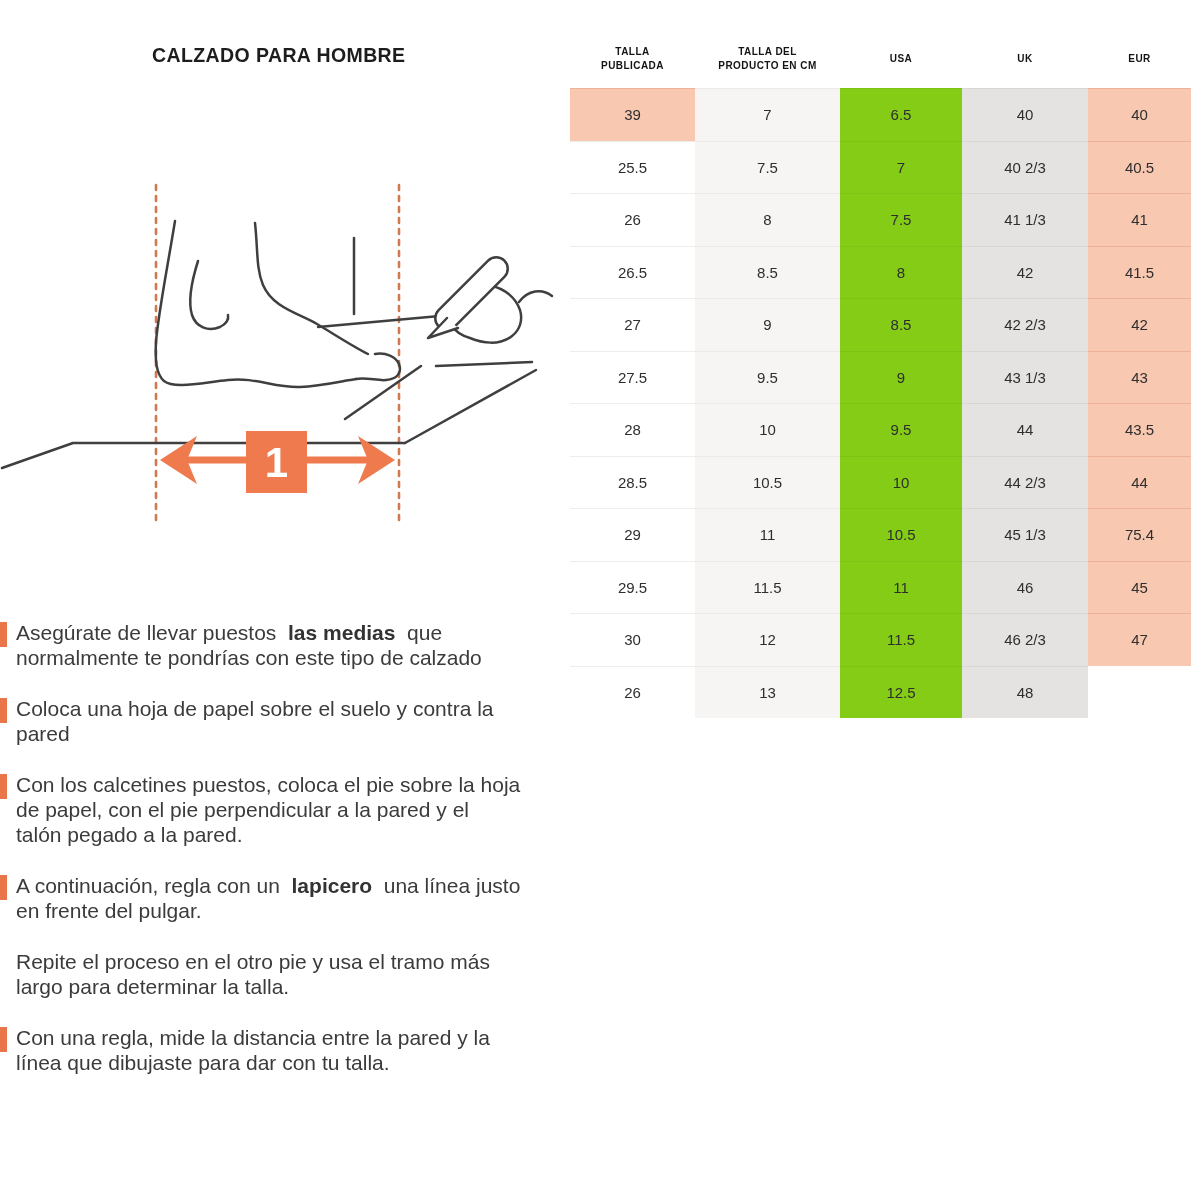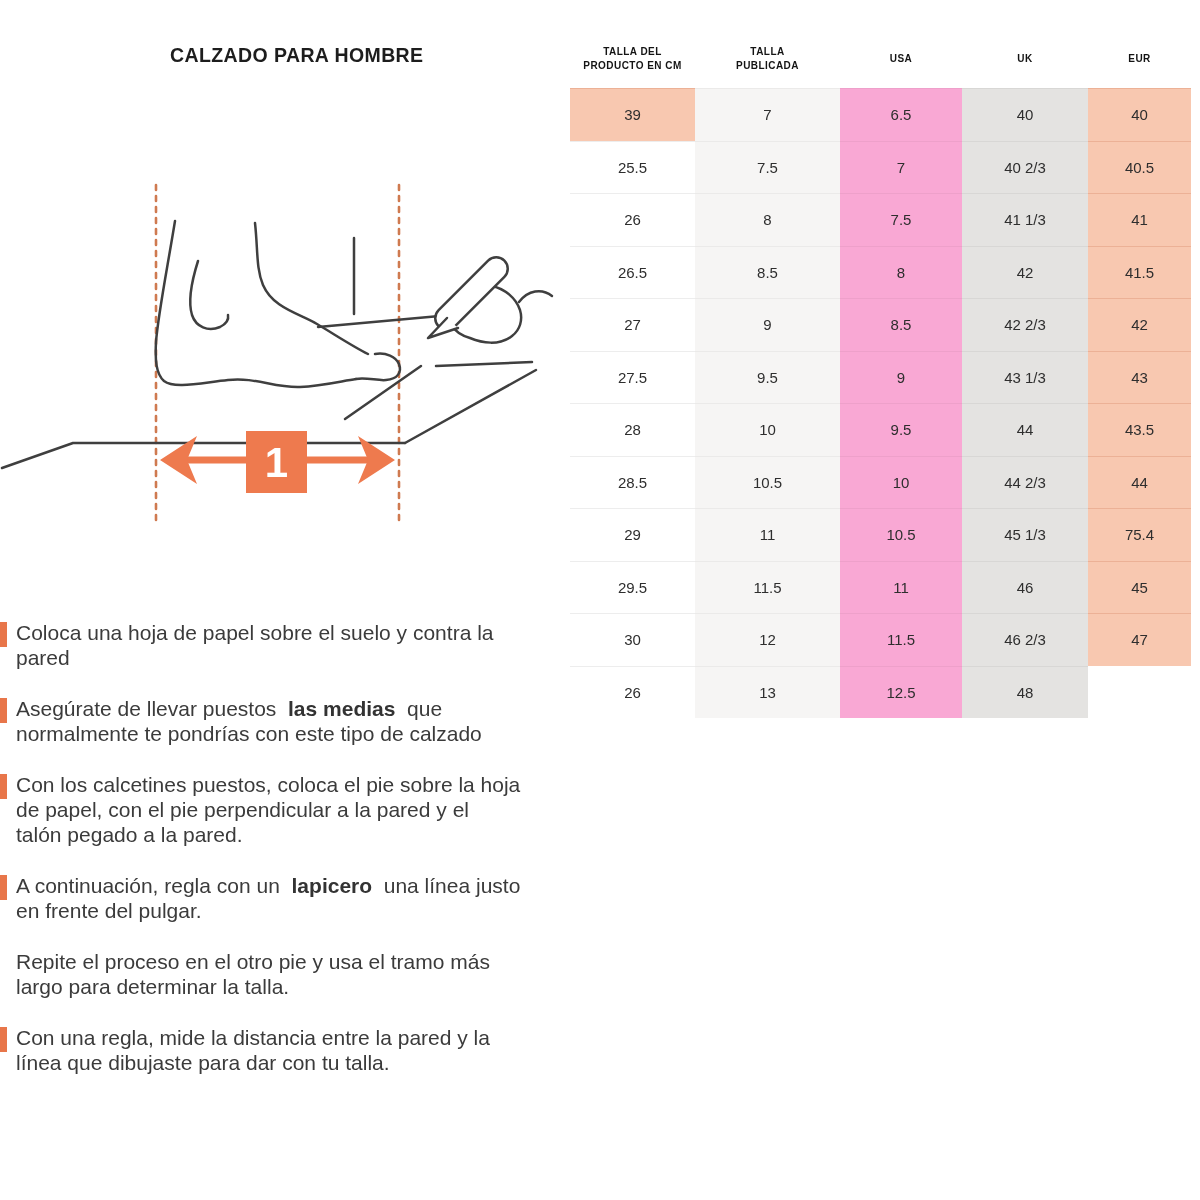--- a/index.html
+++ b/index.html
@@ -1,37 +1,37 @@
 <!DOCTYPE html>
 <html><head>
 <meta charset="utf-8">
 <style>
   html,body{margin:0;padding:0;background:#fff;}
   #page{position:relative;width:1200px;height:1200px;background:#fff;overflow:hidden;
         font-family:"Liberation Sans", sans-serif;color:#2e2e2e;}
 
   
-  .page-title{position:absolute;left:170px;top:44px;margin:0;
+  .page-title{position:absolute;left:152px;top:44px;margin:0;
     font-size:19.5px;font-weight:bold;letter-spacing:.4px;color:#1d1d1d;}
 
   
   .illustration{position:absolute;left:0;top:150px;width:560px;height:380px;}
 
   
   .size-table{position:absolute;left:570px;top:30px;width:621px;
     display:grid;grid-template-columns:125px 145px 122px 126px 103px;
     grid-template-rows:58px;grid-auto-rows:52.5px;}
   .cell{display:flex;align-items:center;justify-content:center;text-align:center;}
   .cell.hdr{font-size:10px;font-weight:bold;letter-spacing:.45px;line-height:1.45;
     color:#141414;background:#fff;text-transform:uppercase;}
   .cell.body{font-size:15px;color:#2e2e2e;}
   .col-talla{background:#f8c8b0;border-top:1px solid rgba(205,120,82,.28);}
   .col-cm   {background:#ffffff;border-top:1px solid rgba(0,0,0,.07);}
   .col-usa  {background:#f6f5f4;border-top:1px solid rgba(0,0,0,.045);}
-  .col-uk   {background:#f9a8d4;border-top:1px solid rgba(0,0,0,.045);}
+  .col-uk   {background:#84cc16;border-top:1px solid rgba(0,0,0,.045);}
   .col-eur  {background:#e4e3e1;border-top:1px solid rgba(0,0,0,.05);}
   .cell.hdr.col-talla,.cell.hdr.col-cm,.cell.hdr.col-usa,.cell.hdr.col-uk,.cell.hdr.col-eur{
     background:#fff;border-top:none;}
 
   
   .instructions{position:absolute;left:0;top:620px;width:600px;}
   .instr{position:relative;padding-left:16px;margin:0 0 26px 0;}
   .instr .txt{margin:0;font-size:21px;line-height:25px;color:#3b3b3b;white-space:pre-wrap;}
   .instr .txt .b{font-weight:bold;color:#333;}
   .marker{position:absolute;left:0;top:2px;width:7px;height:25px;background:#e8764a;}
@@ -81,25 +81,25 @@
         <rect x="172" y="306.5" width="208" height="7"></rect>
         <polygon points="160,310 197,286 187,310 197,334"></polygon>
         <polygon points="395,310 358,286 368,310 358,334"></polygon>
         <rect x="246" y="281" width="61" height="62"></rect>
         <text x="276.5" y="327" text-anchor="middle" fill="#ffffff" font-size="42" font-weight="bold" font-family="Liberation Sans, sans-serif">1</text>
       </g>
     </g>
   </svg>
 
   <div class="size-table">
+      <div class="cell hdr col-talla">
+        <span>TALLA<br>PUBLICADA</span>
+      </div>
       <div class="cell hdr col-cm">
         <span>TALLA DEL<br>PRODUCTO EN CM</span>
-      </div>
-      <div class="cell hdr col-talla">
-        <span>TALLA<br>PUBLICADA</span>
       </div>
       <div class="cell hdr col-usa">
         <span>USA</span>
       </div>
       <div class="cell hdr col-uk">
         <span>UK</span>
       </div>
       <div class="cell hdr col-eur">
         <span>EUR</span>
       </div>
@@ -160,27 +160,27 @@
       <div class="cell body col-talla">47</div>
       <div class="cell body col-cm">26</div>
       <div class="cell body col-usa">13</div>
       <div class="cell body col-uk">12.5</div>
       <div class="cell body col-eur">48</div>
     </div>
 
   <div class="instructions">
       <div class="instr">
         <span class="marker"></span>
+        <p class="txt"><span>Asegúrate de llevar puestos </span><span class="b"> las medias </span><span> que
+normalmente te pondrías con este tipo de calzado</span></p>
+      </div>
+      <div class="instr">
+        <span class="marker"></span>
         <p class="txt"><span>Coloca una hoja de papel sobre el suelo y contra la
 pared</span></p>
-      </div>
-      <div class="instr">
-        <span class="marker"></span>
-        <p class="txt"><span>Asegúrate de llevar puestos </span><span class="b"> las medias </span><span> que
-normalmente te pondrías con este tipo de calzado</span></p>
       </div>
       <div class="instr">
         <span class="marker"></span>
         <p class="txt"><span>Con los calcetines puestos, coloca el pie sobre la hoja
 de papel, con el pie perpendicular a la pared y el
 talón pegado a la pared.</span></p>
       </div>
       <div class="instr">
         <span class="marker"></span>
         <p class="txt"><span>A continuación, regla con un </span><span class="b"> lapicero </span><span> una línea justo

